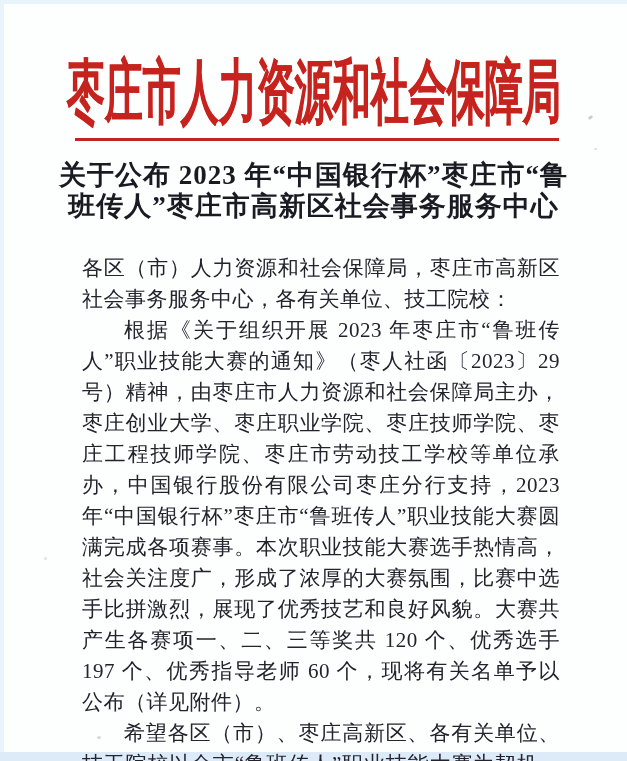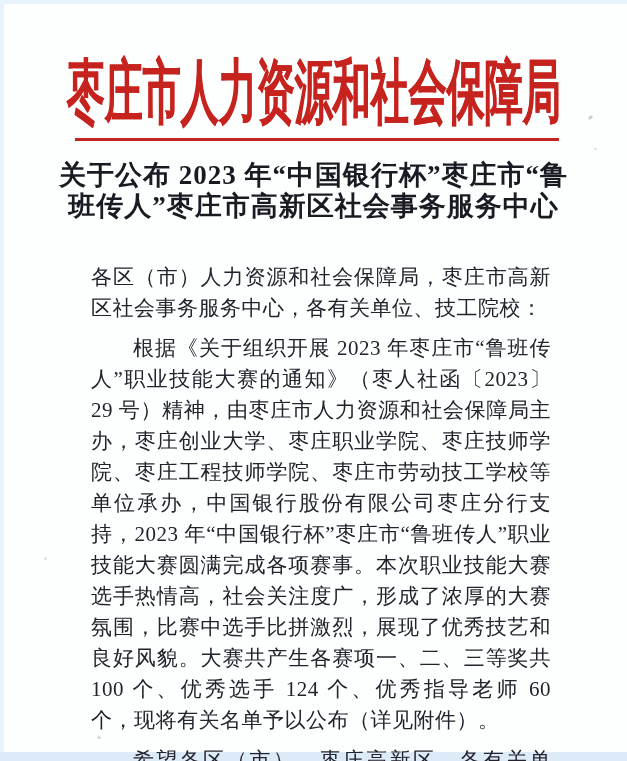--- a/index.html
+++ b/index.html
@@ -73,21 +73,21 @@
     top: 253px;
     left: 82px;
     width: 478px;
     font-size: 21px;
     line-height: 31px;
     color: #23232d;
     text-align: justify;
     letter-spacing: 0.5px;
   }
   .doc-body p {
-    margin: 9px;
+    margin: 0;
     padding: 0;
   }
   .doc-body p.indent {
     text-indent: 2em;
   }
   
   .speck {
     position: absolute;
     background: #b9c0c7;
     border-radius: 50%;
@@ -106,20 +106,20 @@
 <div class="edge-bottom"></div>
 
 <div class="agency-header">枣庄市人力资源和社会保障局</div>
 
 <div class="red-rule"></div>
 
 <h1 class="doc-title"><span>关于公布 2023 年“中国银行杯”枣庄市“鲁</span><br><span>班传人”枣庄市高新区社会事务服务中心</span></h1>
 
 <div class="doc-body">
   <p class="salutation">各区（市）人力资源和社会保障局，枣庄市高新区社会事务服务中心，各有关单位、技工院校：</p>
-  <p class="indent">根据《关于组织开展 2023 年枣庄市“鲁班传人”职业技能大赛的通知》（枣人社函〔2023〕29 号）精神，由枣庄市人力资源和社会保障局主办，枣庄创业大学、枣庄职业学院、枣庄技师学院、枣庄工程技师学院、枣庄市劳动技工学校等单位承办，中国银行股份有限公司枣庄分行支持，2023 年“中国银行杯”枣庄市“鲁班传人”职业技能大赛圆满完成各项赛事。本次职业技能大赛选手热情高，社会关注度广，形成了浓厚的大赛氛围，比赛中选手比拼激烈，展现了优秀技艺和良好风貌。大赛共产生各赛项一、二、三等奖共 100 个、优秀选手 124 个、优秀指导老师 60 个，现将有关名单予以公布（详见附件）。</p>
+  <p class="indent">根据《关于组织开展 2023 年枣庄市“鲁班传人”职业技能大赛的通知》（枣人社函〔2023〕29 号）精神，由枣庄市人力资源和社会保障局主办，枣庄创业大学、枣庄职业学院、枣庄技师学院、枣庄工程技师学院、枣庄市劳动技工学校等单位承办，中国银行股份有限公司枣庄分行支持，2023 年“中国银行杯”枣庄市“鲁班传人”职业技能大赛圆满完成各项赛事。本次职业技能大赛选手热情高，社会关注度广，形成了浓厚的大赛氛围，比赛中选手比拼激烈，展现了优秀技艺和良好风貌。大赛共产生各赛项一、二、三等奖共 120 个、优秀选手 197 个、优秀指导老师 60 个，现将有关名单予以公布（详见附件）。</p>
   <p class="indent">希望各区（市）、枣庄高新区、各有关单位、技工院校以全市“鲁班传人”职业技能大赛为契机，大力宣传党和国家重视技能人才、加强技能人才工作的政策措施，鼓励引导广大职</p>
 </div>
 
 <div class="speck s1"></div>
 <div class="speck s2"></div>
 <div class="speck s3"></div>
 <div class="speck s4"></div>
 
 </body></html>

